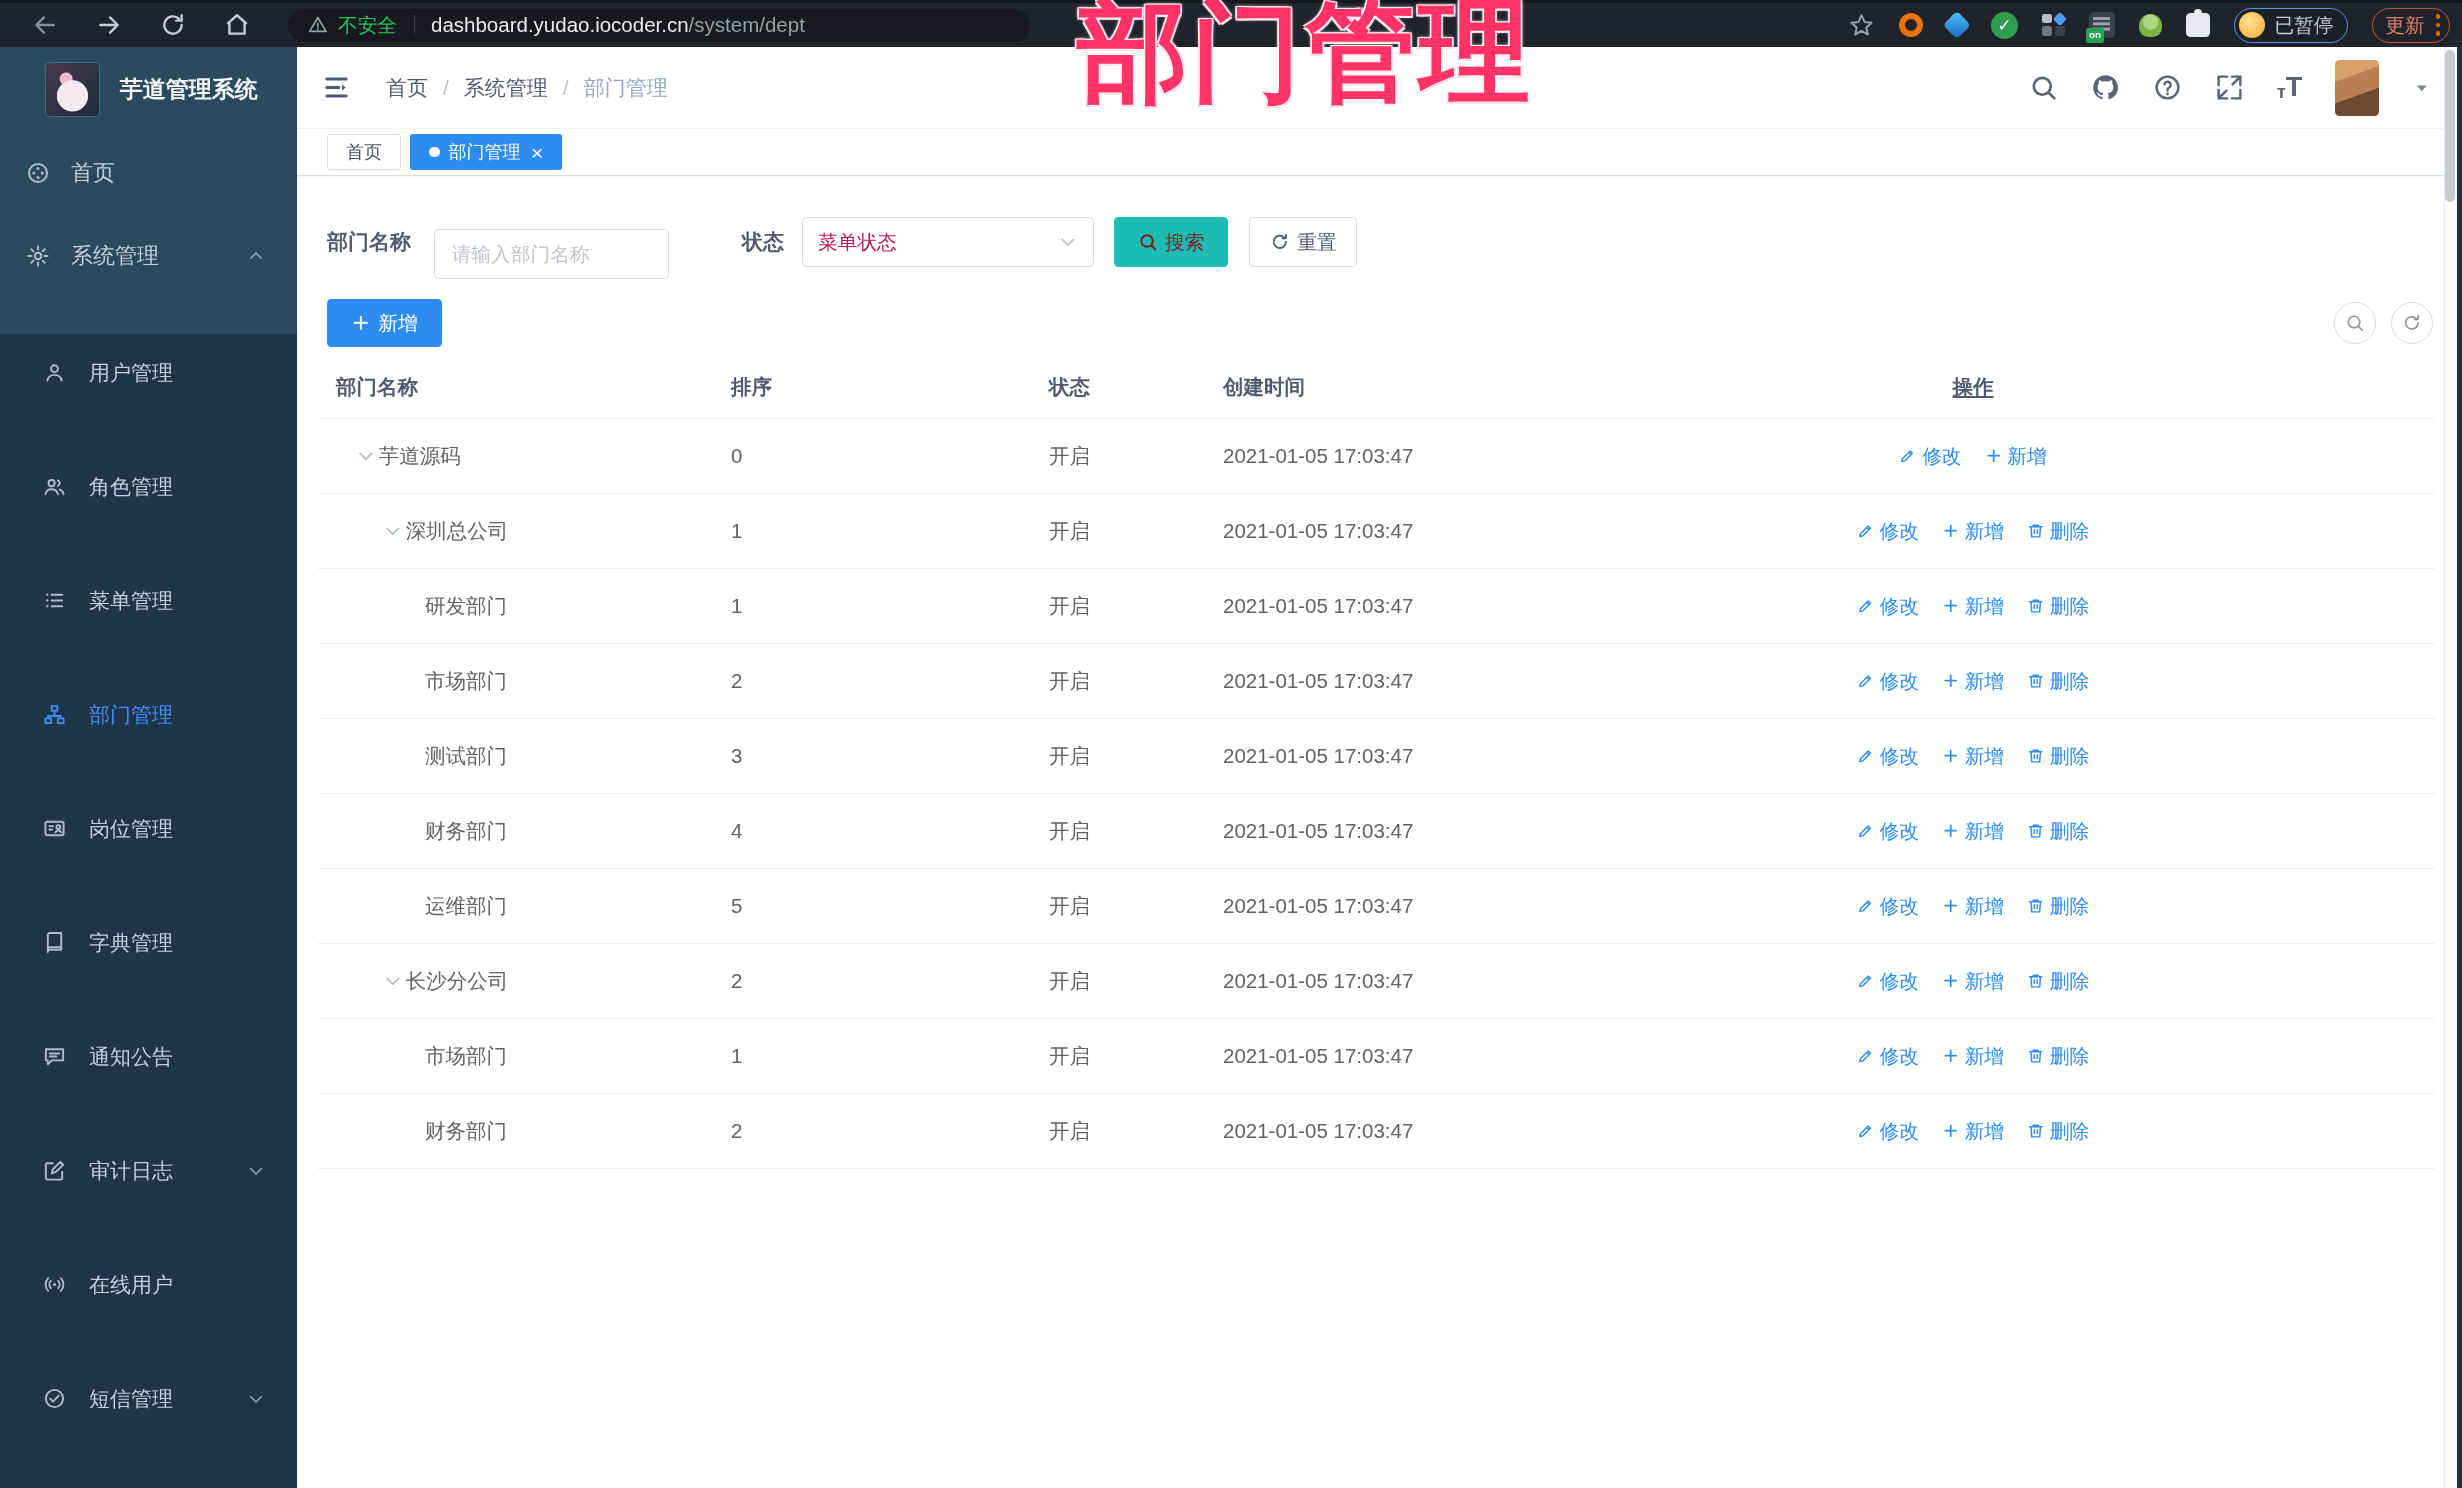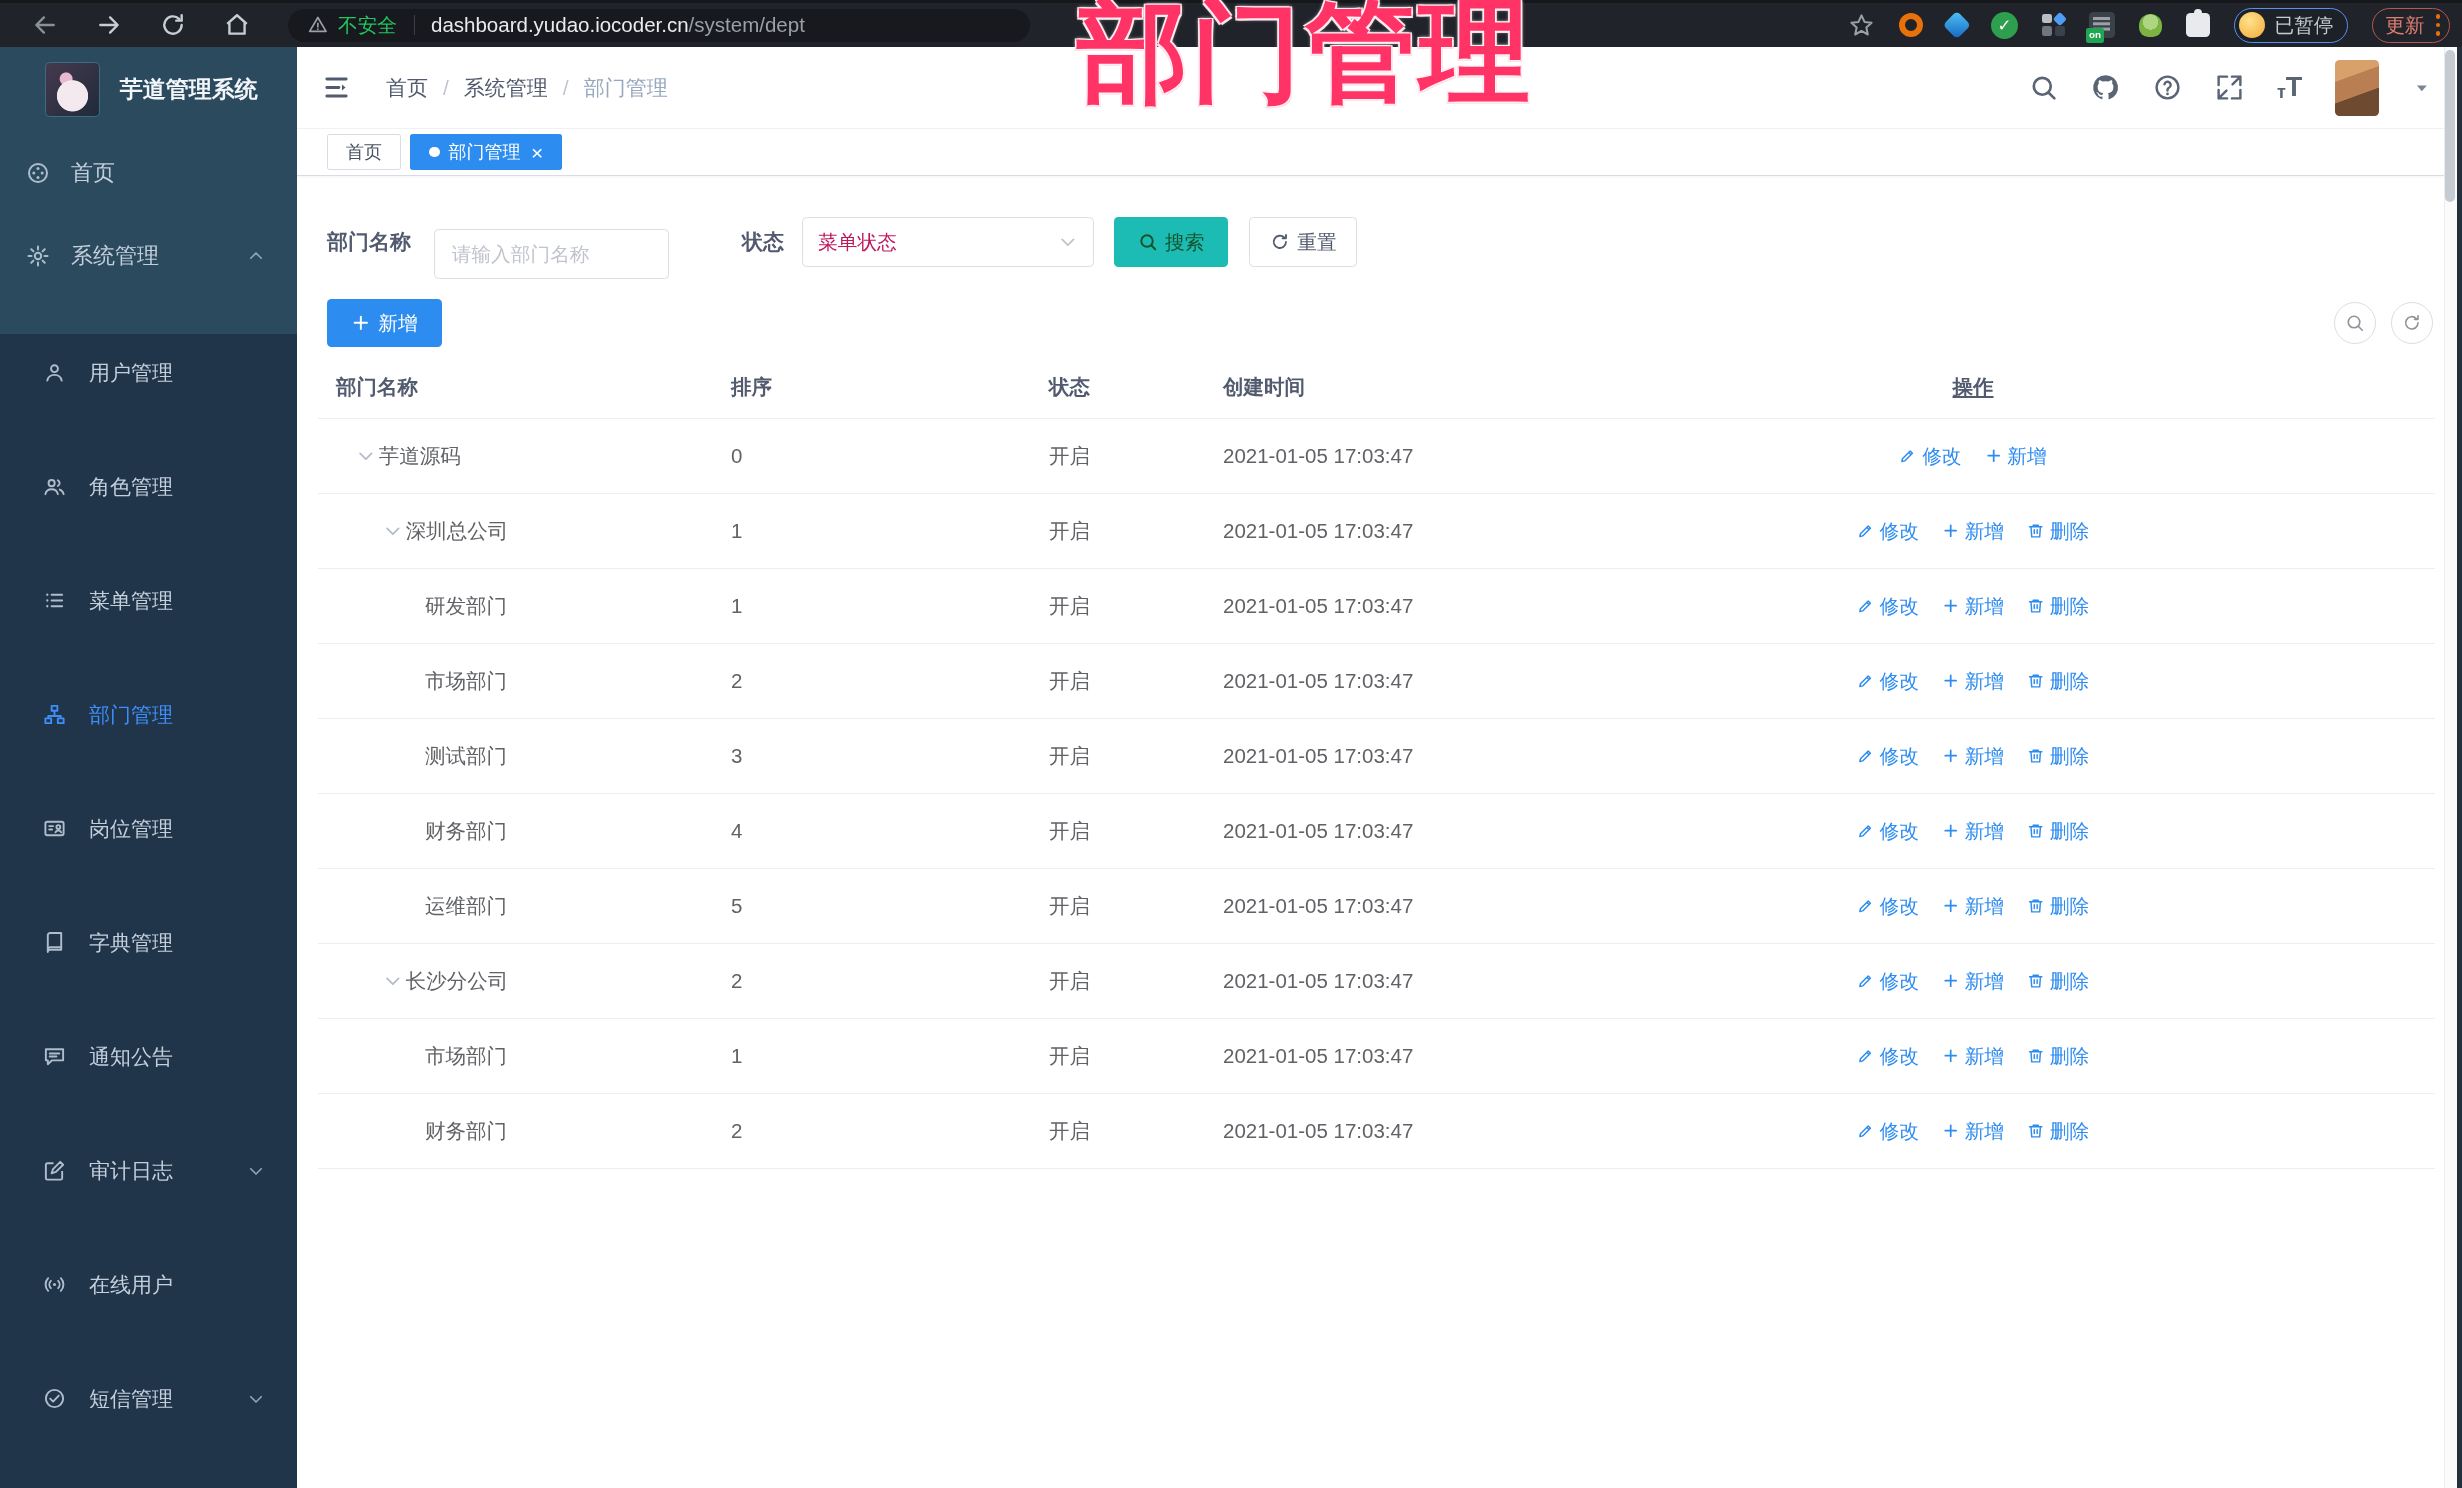--- a/index.html
+++ b/index.html
@@ -88,21 +88,21 @@
   .filter-row{display:flex;align-items:center;height:50px;padding-left:30px;}
   .f-label{font-size:21px;font-weight:700;color:#515a6e;white-space:nowrap;}
   .f-input{width:235px;height:50px;margin-left:23px;border:0.8px solid #dcdee2;border-radius:4.5px;box-sizing:border-box;padding:0 16.7px;font-size:19.7px;color:#515a6e;outline:none;font-family:inherit;margin-top:24px;}
   .f-input::placeholder{color:#c0c4cc;}
   .f-select{width:292px;height:50px;margin-left:18px;border:0.8px solid #dcdee2;border-radius:4.5px;box-sizing:border-box;display:flex;align-items:center;padding:0 15px;cursor:pointer;}
   .f-select .ph{font-size:19.7px;color:#be185d;flex:1;}
   .f-select .sel-caret{width:19.7px;height:19.7px;color:#c0c4cc;}
   .lbl-status{margin-left:73px;}
   .btn{height:50px;border-radius:4.5px;display:flex;align-items:center;justify-content:center;gap:7.6px;font-size:19.7px;cursor:pointer;box-sizing:border-box;border:0.8px solid transparent;white-space:nowrap;}
   .btn svg{width:19.7px;height:19.7px;}
-  .btn-search{margin-left:19.7px;padding:0 23px;background:#1cbbb4;color:#14532d;}
+  .btn-search{margin-left:19.7px;padding:0 23px;background:#1cbbb4;color:#7f1d1d;}
   .btn-reset{margin-left:21px;padding:0 19.7px;background:#fff;border-color:#dcdee2;color:#515a6e;}
   .action-row{margin-top:32px;display:flex;align-items:center;padding:0 29px 0 30px;}
   .btn-add{height:48px;padding:0 23px;background:#2d8cf0;color:#fff;}
   .circle-btns{margin-left:auto;display:flex;align-items:center;gap:15px;}
   .cbtn{width:42px;height:42px;border-radius:50%;border:0.8px solid #dcdee2;display:flex;align-items:center;justify-content:center;color:#909399;cursor:pointer;box-sizing:border-box;background:#fff;}
   .cbtn svg{width:19.7px;height:19.7px;}
 
   
   .dtable{margin:9px 27px 0 21px;}
   .thead,.trow{display:grid;grid-template-columns:413px 318px 174px 288px 1fr;align-items:center;}

